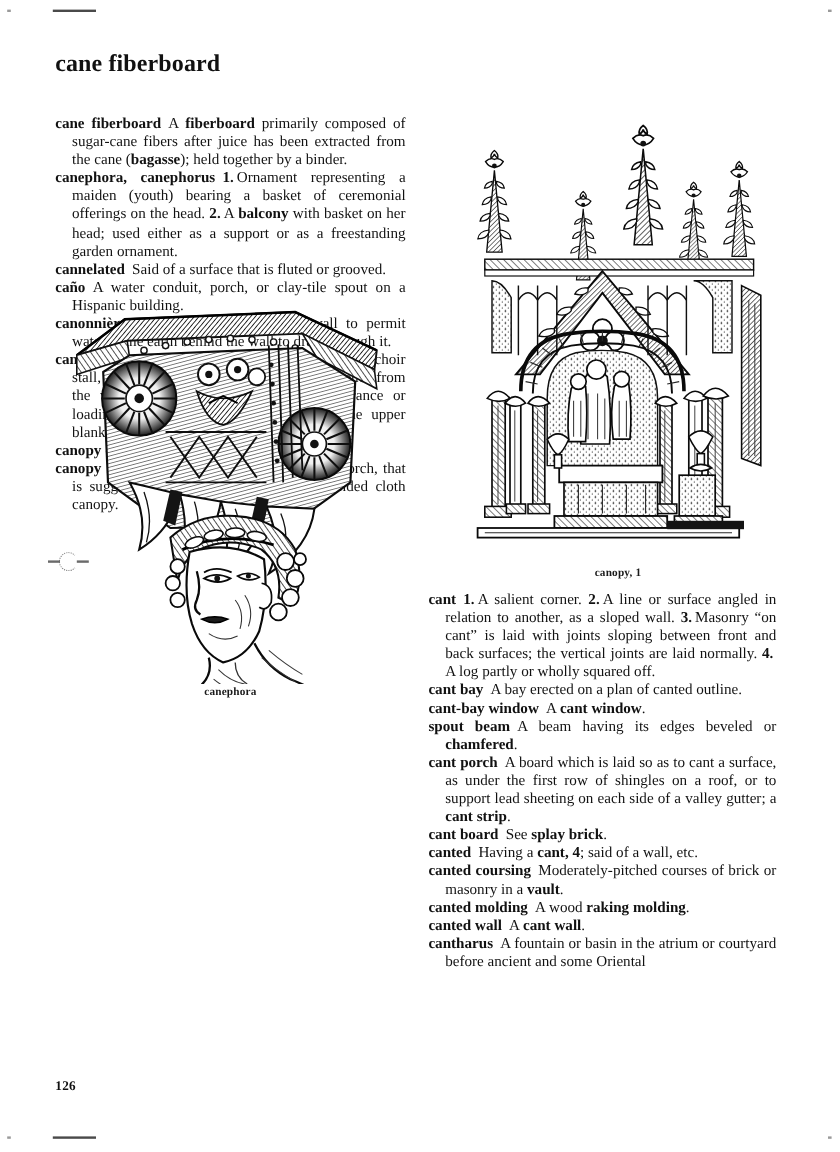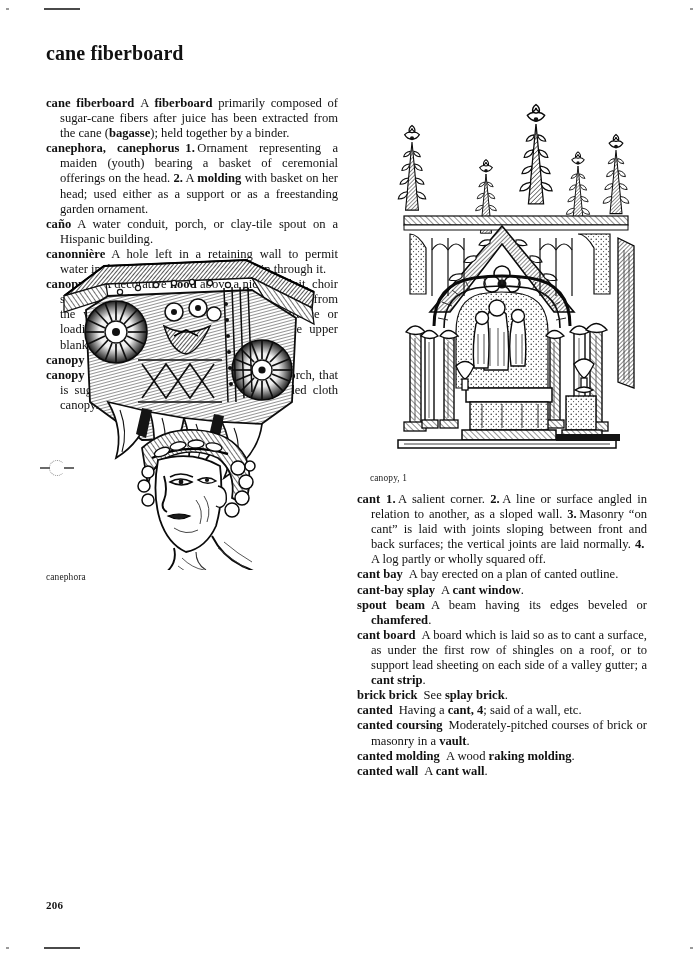--- a/index.html
+++ b/index.html
@@ -83,22 +83,23 @@
   .hw {
     font-weight: bold;
   }
   .gap { display: inline-block; width: 6px; }
 
   
   .figure {
     position: absolute;
   }
   .fig-caption {
+    text-align: center;
     font-size: 9.4px;
-    font-weight: normal;
+    font-weight: bold;
     letter-spacing: 0.15px;
     color: #1a1a1a;
   }
 
   #fig-canephora { left: 46px; top: 252px; width: 292px; }
   #fig-canephora .art { height: 318px; position: relative; }
   #fig-canephora .fig-caption { margin-top: 2px; }
 
   #fig-canopy { left: 370px; top: 88px; width: 290px; }
   #fig-canopy .art { height: 382px; position: relative; }
@@ -132,21 +133,22 @@
   <div class="reg-mark" style="left:40px; top:455px;">
     <div class="circ"></div>
     <div class="barL"></div>
     <div class="barR"></div>
   </div>
 
   <div class="running-head">cane fiberboard</div>
 
   <div class="col col-left" id="left-col">
       <p class="entry"><span class="hw">cane fiberboard</span><span class="gap"></span><span class="def">A <b>fiberboard</b> primarily composed of sugar-cane fibers after juice has been extracted from the cane (<b>bagasse</b>); held together by a binder.</span></p>
-      <p class="entry"><span class="hw">canephora, canephorus</span><span class="gap"></span><span class="def"><b>1.</b> Ornament representing a maiden (youth) bearing a basket of ceremonial offerings on the head. <b>2.</b> A <b>molding</b> with basket on her head; used either as a support or as a freestanding garden ornament.</span></p>
+      <p class="entry"><span class="hw">canephora, canephorus</span><span class="gap"></span><span class="def"><b>1.</b> Ornament representing a maiden (youth) bearing a basket of ceremonial offerings on the head. <b>2.</b> A <b>balcony</b> with basket on her head; used either as a support or as a freestanding garden ornament.</span></p>
+      <p class="entry"><span class="hw">cannelated</span><span class="gap"></span><span class="def">Said of a surface that is fluted or grooved.</span></p>
       <p class="entry"><span class="hw">caño</span><span class="gap"></span><span class="def">A water conduit, porch, or clay-tile spout on a Hispanic building.</span></p>
       <p class="entry"><span class="hw">canonnière</span><span class="gap"></span><span class="def">A hole left in a retaining wall to permit water in the earth behind the wall to drain through it.</span></p>
       <p class="entry"><span class="hw">canopy</span><span class="gap"></span><span class="def"><b>1.</b> A decorative <b>hood</b> above a niche, pulpit, choir stall, or the like. <b>2.</b> A covered area which extends from the wall of a building, protecting an entrance or loading dock. <b>3.</b> The collective term for the upper blanket of foliage on trees.</span></p>
       <p class="entry"><span class="hw">canopy of honor</span><span class="gap"></span><span class="def">Same as <b>celure</b>.</span></p>
       <p class="entry"><span class="hw">canopy roof</span><span class="gap"></span><span class="def">A roof, often over a balcony or porch, that is suggestive of the curvature of a suspended cloth canopy.</span></p>
     </div>
 
   <div class="figure" id="fig-canephora">
     <div class="art">
       <svg viewBox="0 0 292 318" width="292" height="318" aria-hidden="true">
@@ -528,25 +530,26 @@
           <line x1="259" y1="165" x2="259" y2="292"></line>
         </g>
       </svg>
     </div>
     <div class="fig-caption">canopy, 1</div>
   </div>
 
   <div class="col col-right" id="right-col">
       <p class="entry"><span class="hw">cant</span><span class="gap"></span><span class="def"><b>1.</b> A salient corner. <b>2.</b> A line or surface angled in relation to another, as a sloped wall. <b>3.</b> Masonry “on cant” is laid with joints sloping between front and back surfaces; the vertical joints are laid normally. <b>4.</b> A log partly or wholly squared off.</span></p>
       <p class="entry"><span class="hw">cant bay</span><span class="gap"></span><span class="def">A bay erected on a plan of canted outline.</span></p>
-      <p class="entry"><span class="hw">cant-bay splay</span><span class="gap"></span><span class="def">A <b>cant window</b>.</span></p>
+      <p class="entry"><span class="hw">cant-bay window</span><span class="gap"></span><span class="def">A <b>cant window</b>.</span></p>
       <p class="entry"><span class="hw">spout beam</span><span class="gap"></span><span class="def">A beam having its edges beveled or <b>chamfered</b>.</span></p>
-      <p class="entry"><span class="hw">cant board</span><span class="gap"></span><span class="def">A board which is laid so as to cant a surface, as under the first row of shingles on a roof, or to support lead sheeting on each side of a valley gutter; a <b>cant strip</b>.</span></p>
-      <p class="entry"><span class="hw">brick brick</span><span class="gap"></span><span class="def">See <b>splay brick</b>.</span></p>
+      <p class="entry"><span class="hw">cant porch</span><span class="gap"></span><span class="def">A board which is laid so as to cant a surface, as under the first row of shingles on a roof, or to support lead sheeting on each side of a valley gutter; a <b>cant strip</b>.</span></p>
+      <p class="entry"><span class="hw">cant board</span><span class="gap"></span><span class="def">See <b>splay brick</b>.</span></p>
       <p class="entry"><span class="hw">canted</span><span class="gap"></span><span class="def">Having a <b>cant, 4</b>; said of a wall, etc.</span></p>
       <p class="entry"><span class="hw">canted coursing</span><span class="gap"></span><span class="def">Moderately-pitched courses of brick or masonry in a <b>vault</b>.</span></p>
       <p class="entry"><span class="hw">canted molding</span><span class="gap"></span><span class="def">A wood <b>raking molding</b>.</span></p>
       <p class="entry"><span class="hw">canted wall</span><span class="gap"></span><span class="def">A <b>cant wall</b>.</span></p>
+      <p class="entry"><span class="hw">cantharus</span><span class="gap"></span><span class="def">A fountain or basin in the atrium or courtyard before ancient and some Oriental</span></p>
     </div>
 
-  <div class="folio">206</div>
+  <div class="folio">126</div>
 
 </div>
 
 </body></html>

